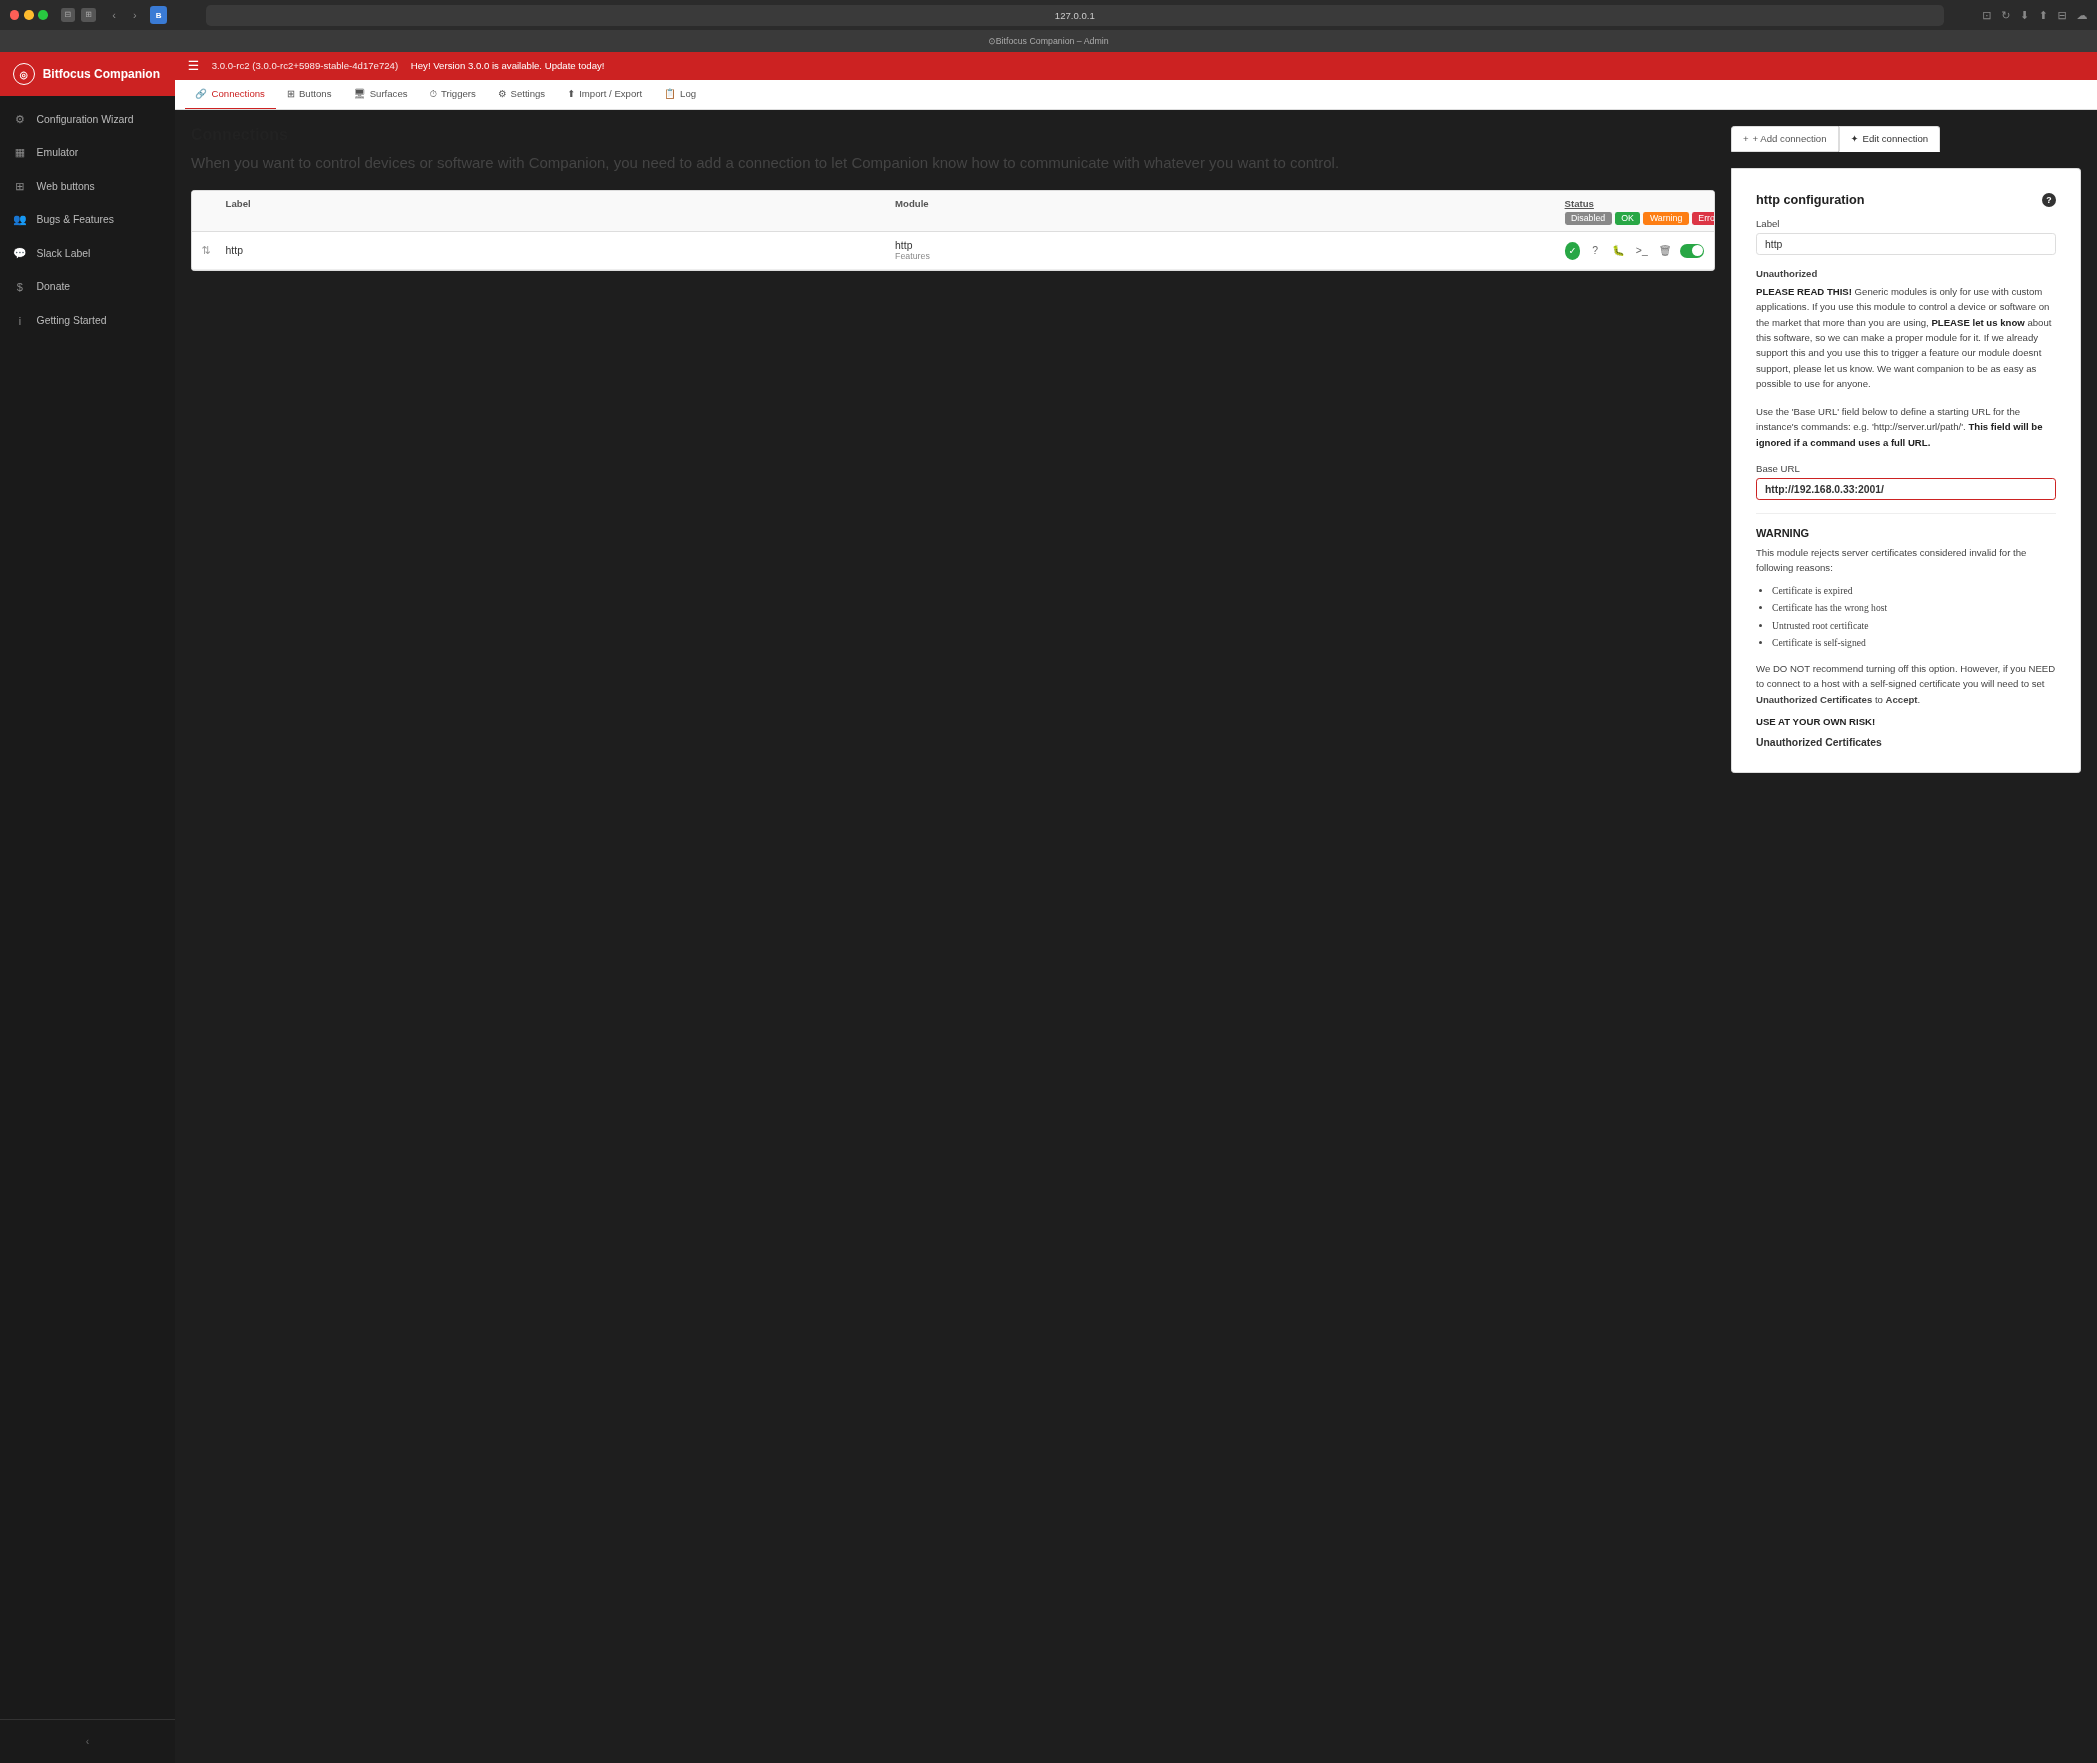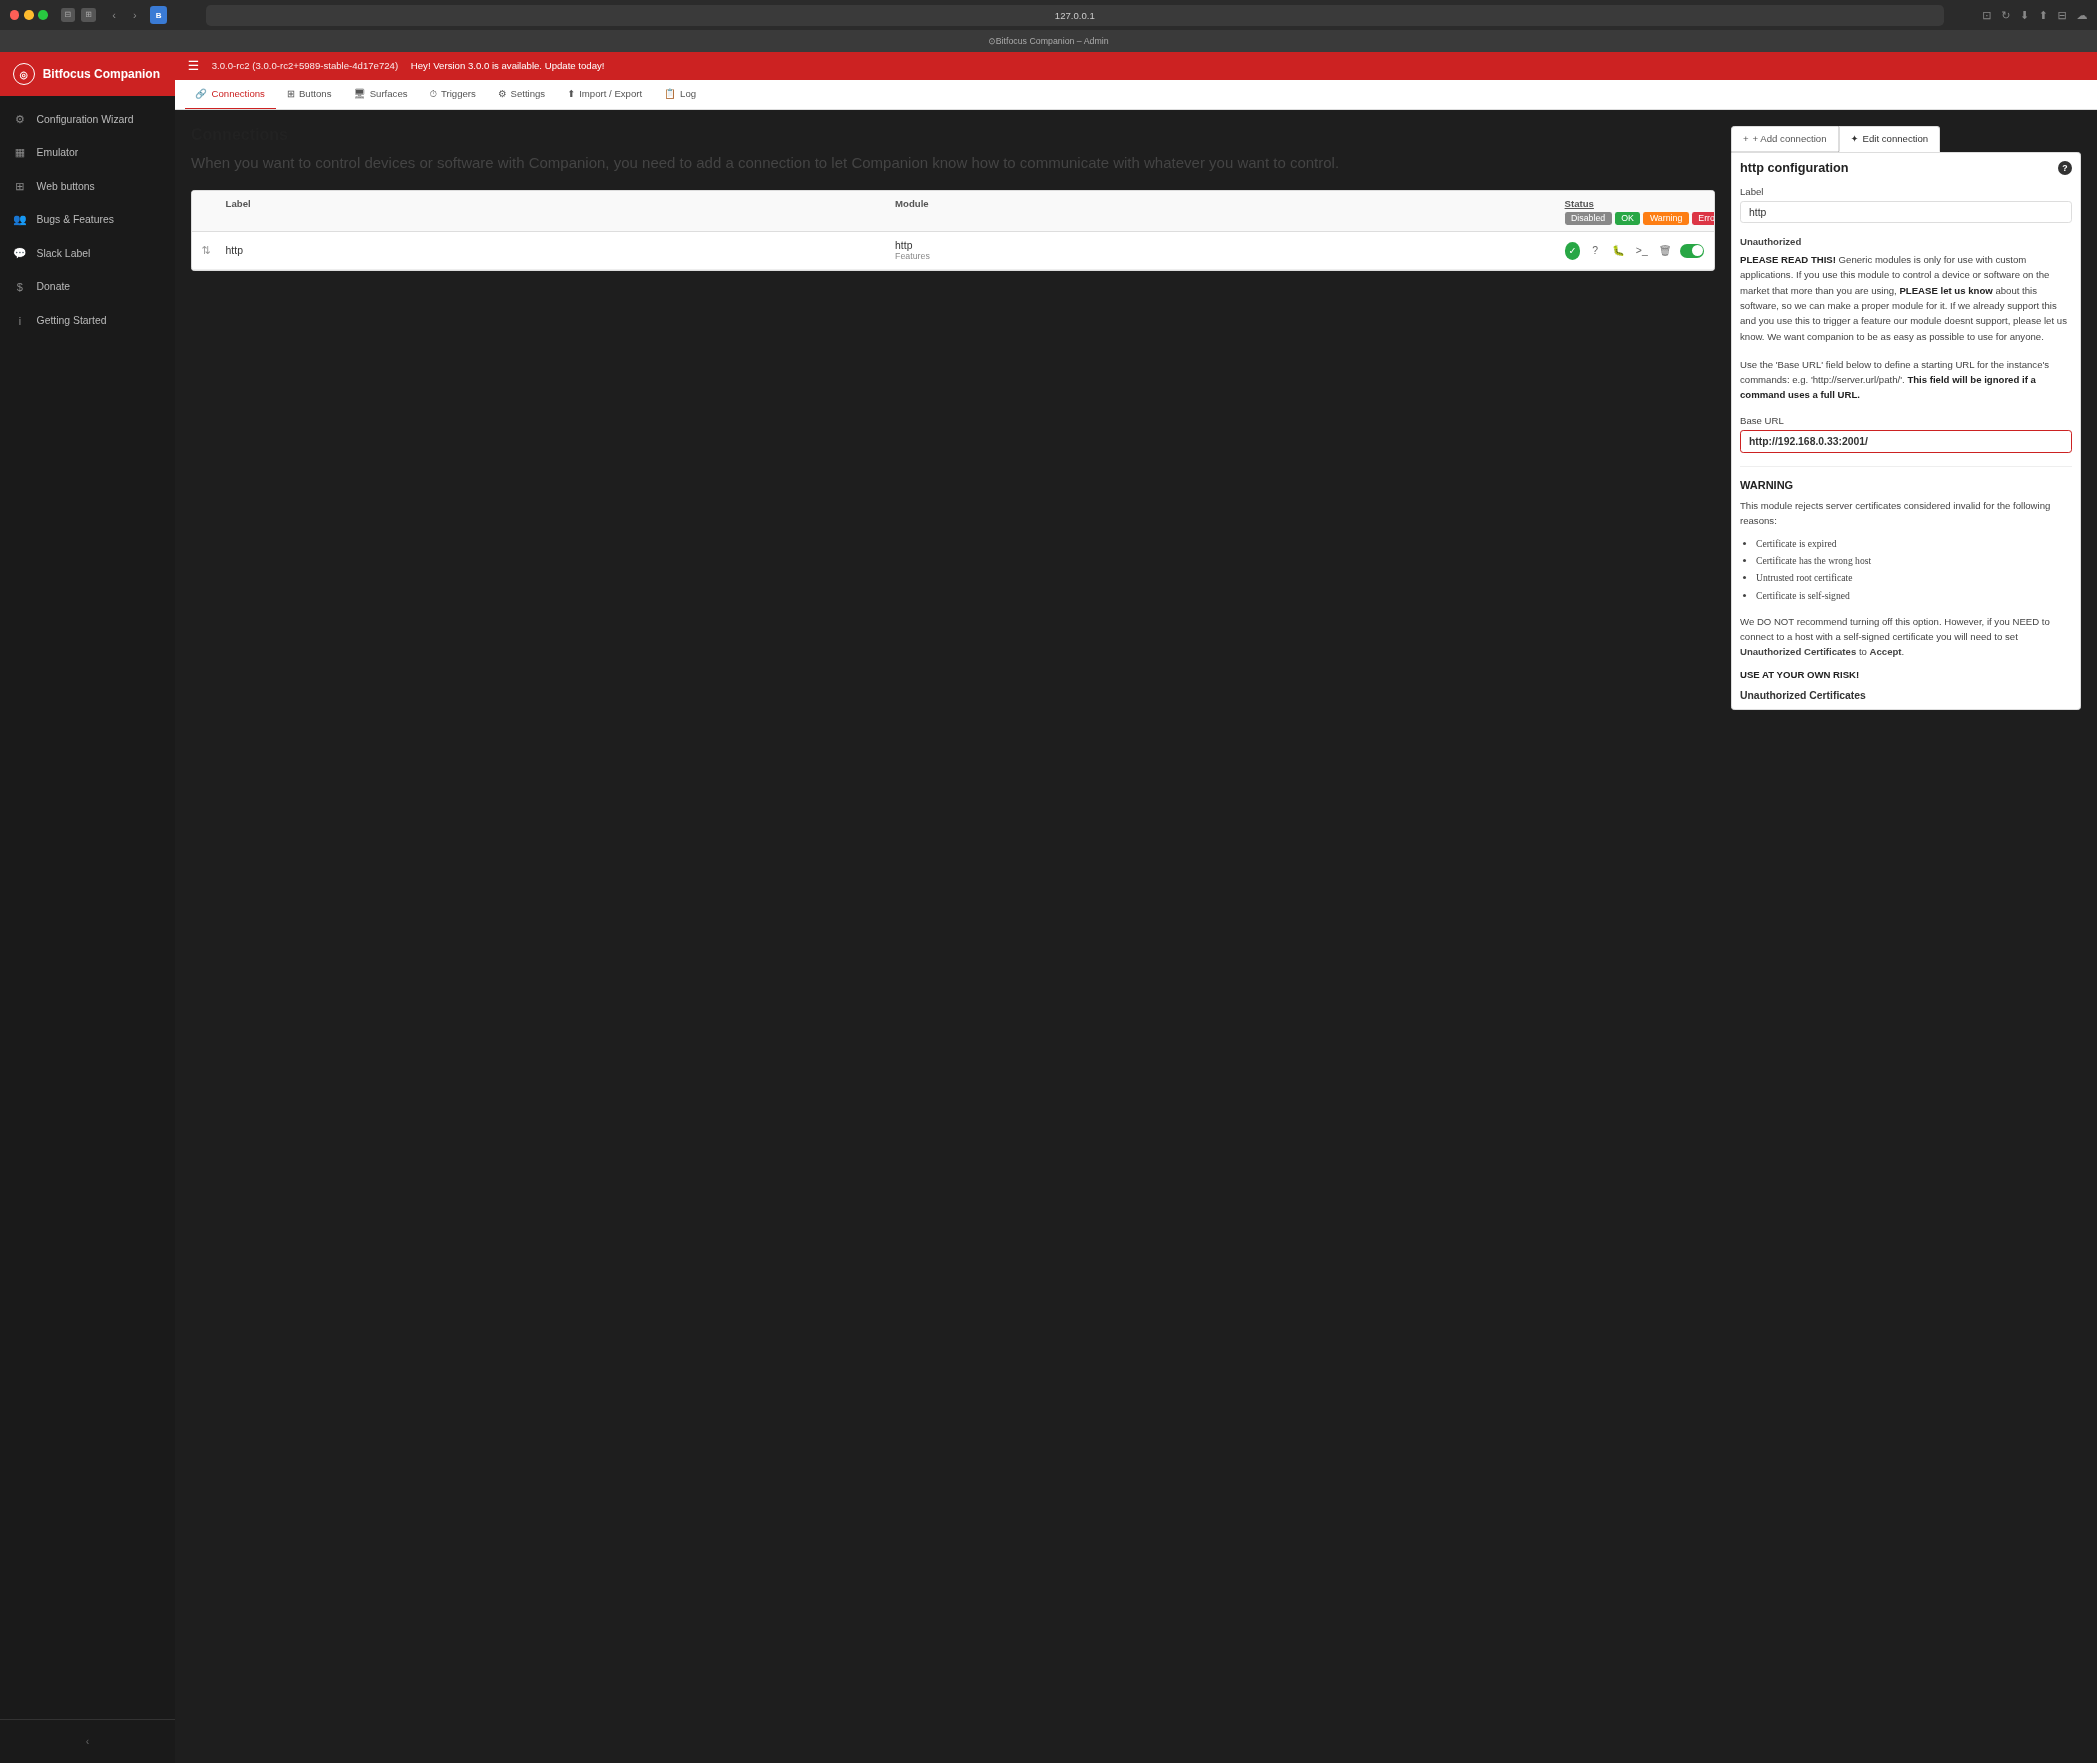--- a/index.html
+++ b/index.html
@@ -77,21 +77,21 @@
 
     
     .right-panel { width: 350px; flex-shrink: 0; }
     .panel-tabs { display: flex; gap: 0; margin-bottom: 0; }
     .panel-tab { padding: 6.4px 11px; font-size: 9.6px; color: #555; cursor: pointer; border: 0.8px solid #ddd; background: #f5f5f5; display: flex; align-items: center; gap: 4px; }
     .panel-tab:first-child { border-radius: 3.2px 0 0 0; }
     .panel-tab:last-child { border-radius: 0 3.2px 0 0; }
     .panel-tab.active { background: white; border-bottom: 0.8px solid white; color: #333; z-index: 1; position: relative; }
     .panel-tab-add { border: 0.8px solid #ddd; background: white; }
 
-    .edit-panel { background: white; border: 0.8px solid #ddd; border-radius: 0 3.2px 3.2px 3.2px; padding: 8px; overflow-y: auto; max-height: calc(100vh - 159px); }
+    .edit-panel { background: white; border: 0.8px solid #ddd; border-radius: 0 3.2px 3.2px 3.2px; padding: 24px; overflow-y: auto; max-height: calc(100vh - 159px); margin-top: 16px; }
 
     .panel-section-title { font-size: 12.7px; font-weight: 600; color: #222; margin-bottom: 11px; display: flex; align-items: center; justify-content: space-between; }
     .help-icon { width: 14.3px; height: 14.3px; border-radius: 50%; background: #333; color: white; display: flex; align-items: center; justify-content: center; font-size: 8.8px; cursor: pointer; }
 
     .form-group { margin-bottom: 12.7px; }
     .form-label { font-size: 9.6px; font-weight: 500; color: #444; margin-bottom: 4px; display: block; }
     .form-input { width: 100%; padding: 4.8px 8px; border: 0.8px solid #ddd; border-radius: 3.2px; font-size: 10.4px; color: #333; outline: none; }
     .form-input.has-value { border-color: #cc2222; font-weight: bold; }
 
     .info-box { margin-bottom: 12.7px; }

